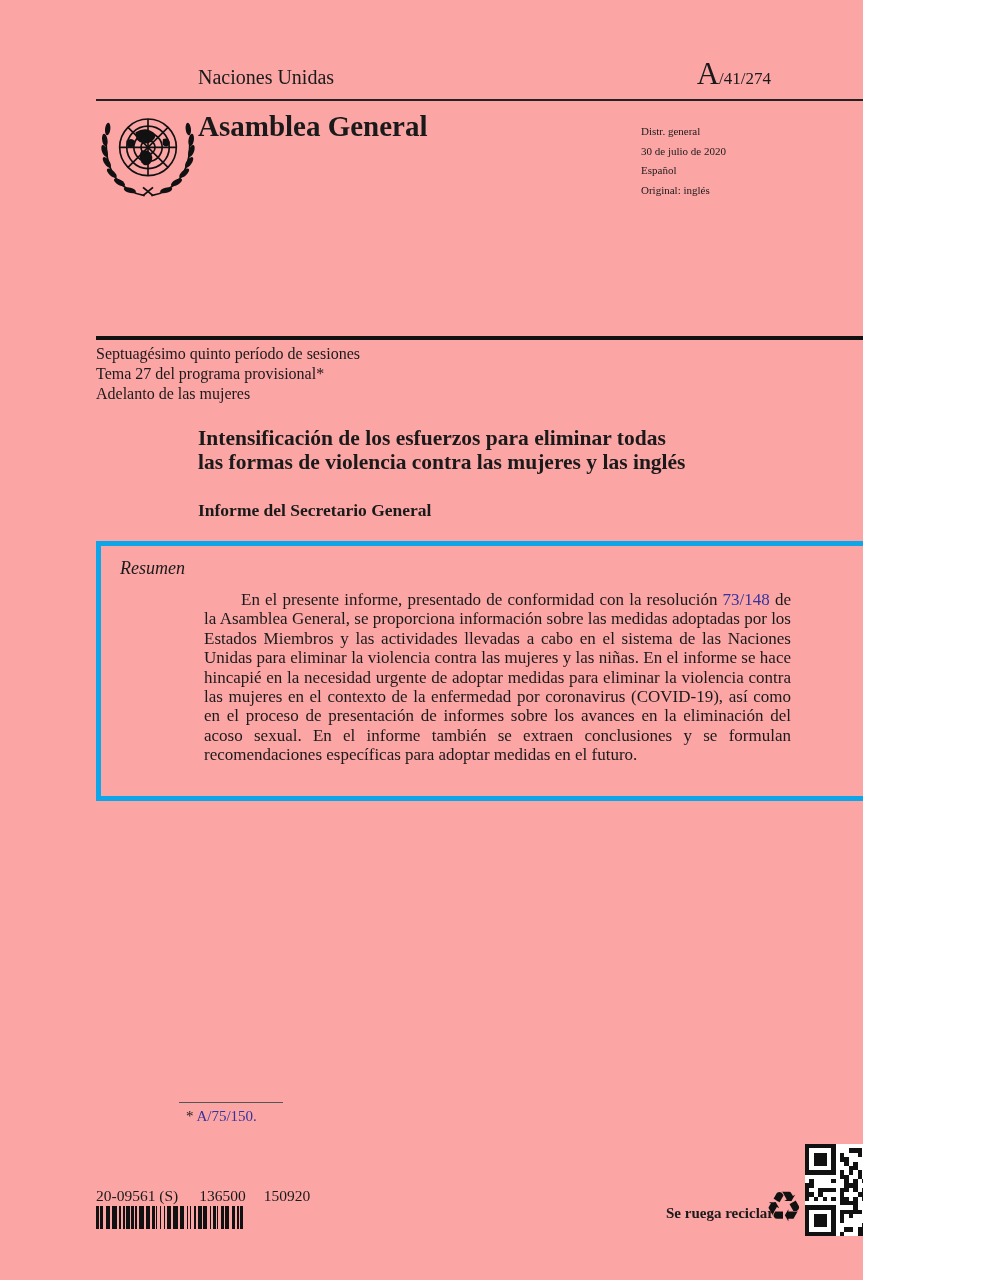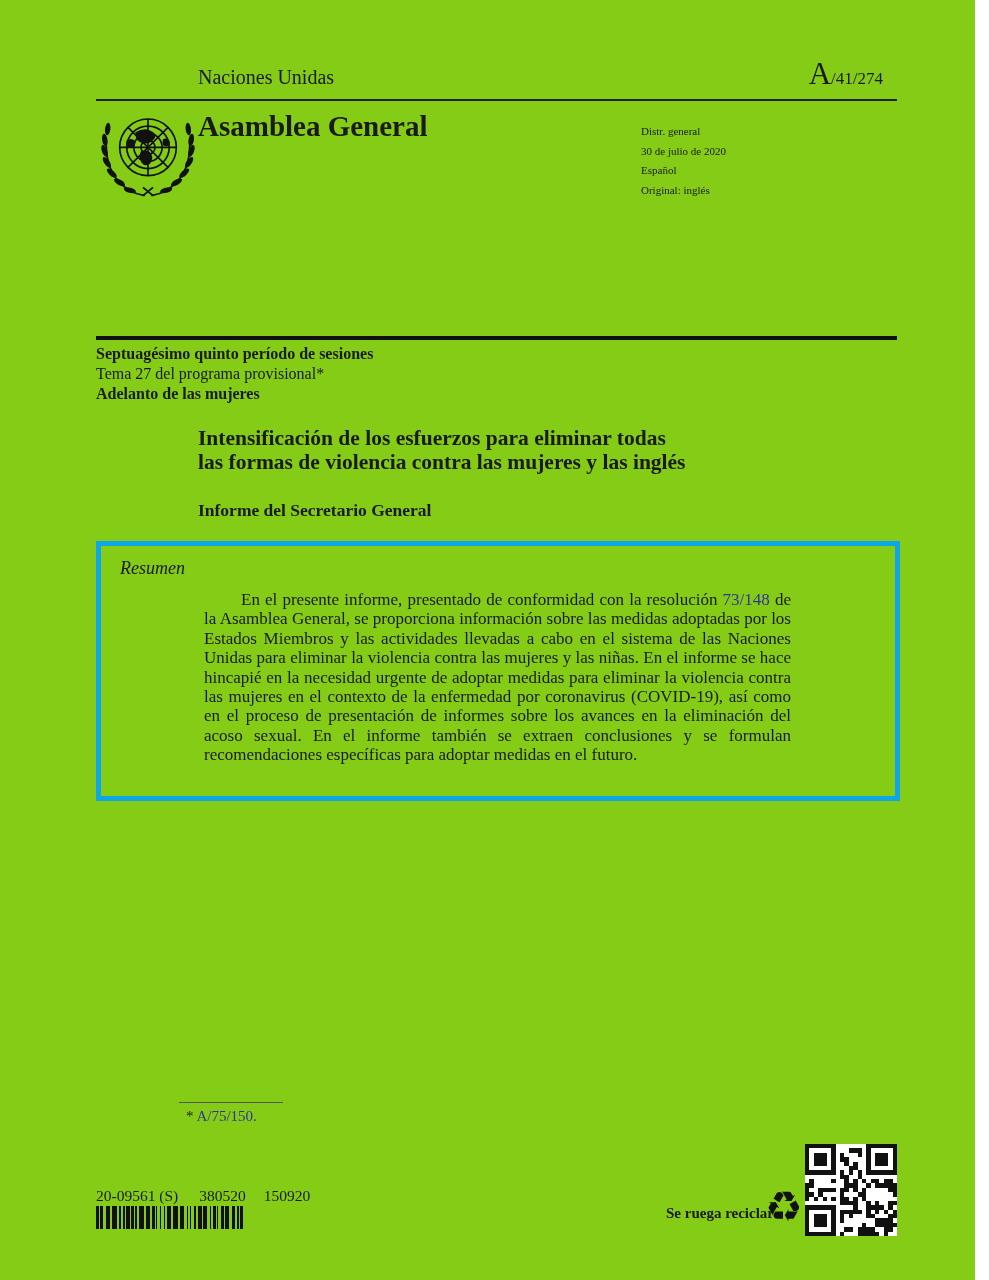--- a/index.html
+++ b/index.html
@@ -1,31 +1,31 @@
 <!DOCTYPE html>
 <html><head>
 <meta charset="utf-8">
 <style>
   html,body { margin:0; padding:0; background:#ffffff; }
   .page {
-    position:relative; width:975px; height:1280px; background:#84cc16;
+    position:relative; width:863px; height:1280px; background:#fca5a5;
     font-family:"Liberation Serif","DejaVu Serif",serif; color:#1a1a1a;
     overflow:hidden;
   }
   .org-name { position:absolute; left:198px; top:66px; font-size:20px; }
   .doc-symbol { position:absolute; right:92px; top:56px; white-space:nowrap; }
   .sym-letter { font-size:31px; }
   .sym-rest { font-size:17px; }
   .header-rule { position:absolute; left:96px; width:801px; top:99px; height:0; border-top:2px solid #222; }
   .emblem { position:absolute; left:98px; top:107px; }
   .organ-title { position:absolute; left:198px; top:110px; font-size:29px; font-weight:bold; }
   .distr-block { position:absolute; left:641px; top:122px; font-size:11px; line-height:19.5px; }
   .thick-rule { position:absolute; left:96px; width:801px; top:336px; height:4px; background:#111; }
   .session-block { position:absolute; left:96px; top:344px; font-size:16px; line-height:19.8px; }
-  .bold { font-weight:bold; }
+  .bold { font-weight:normal; }
   .report-title { position:absolute; left:198px; top:427px; font-size:21.5px; font-weight:bold; line-height:23.8px; }
   .report-subtitle { position:absolute; left:198px; top:500px; font-size:17.5px; font-weight:bold; }
   .summary-box { position:absolute; left:96px; top:541px; width:804px; height:260px; border:5px solid #0ea5e9; box-sizing:border-box; }
   .summary-heading { margin:12px 0 0 19px; font-style:italic; font-size:18px; }
   .summary-para { margin:11px 104px 0 103px; text-indent:37px; text-align:justify; font-size:17px; line-height:19.4px; }
   a.doc-link, .link-blue { color:#3333a0; text-decoration:none; cursor:pointer; }
   .footnote-sep { position:absolute; left:179px; top:1102px; width:104px; height:0; border-top:1px solid #555; }
   .footnote { position:absolute; left:186px; top:1108px; font-size:15px; }
   .footer-id { position:absolute; left:96px; top:1187px; font-size:15.5px; white-space:nowrap; }
   .footer-id .gap1 { margin-left:21px; }
@@ -111,21 +111,21 @@
   <div class="report-subtitle">Informe del Secretario General</div>
 
   <div class="summary-box">
     <div class="summary-heading">Resumen</div>
     <p class="summary-para"><span>En el presente informe, presentado de conformidad con la resolución</span> <a class="doc-link">73/148</a> <span>de la Asamblea General, se proporciona información sobre las medidas adoptadas por los Estados Miembros y las actividades llevadas a cabo en el sistema de las Naciones Unidas para eliminar la violencia contra las mujeres y las niñas. En el informe se hace hincapié en la necesidad urgente de adoptar medidas para eliminar la violencia contra las mujeres en el contexto de la enfermedad por coronavirus (COVID-19), así como en el proceso de presentación de informes sobre los avances en la eliminación del acoso sexual. En el informe también se extraen conclusiones y se formulan recomendaciones específicas para adoptar medidas en el futuro.</span></p>
   </div>
 
   <div class="footnote-sep"></div>
   <div class="footnote"><span>*</span> <a class="doc-link">A/75/150.</a></div>
 
-  <div class="footer-id"><span>20-09561 (S)</span><span class="gap1">380520</span><span class="gap2">150920</span></div>
+  <div class="footer-id"><span>20-09561 (S)</span><span class="gap1">136500</span><span class="gap2">150920</span></div>
 
   <div class="barcode">
     <svg width="150" height="23" viewBox="0 0 150 23" shape-rendering="crispEdges">
         <rect x="0" y="0" width="2.8" height="23" fill="#111"></rect>
         <rect x="4.1" y="0" width="2.8" height="23" fill="#111"></rect>
         <rect x="9.5" y="0" width="4.199999999999999" height="23" fill="#111"></rect>
         <rect x="16.299999999999997" y="0" width="4.199999999999999" height="23" fill="#111"></rect>
         <rect x="23.099999999999994" y="0" width="1.4" height="23" fill="#111"></rect>
         <rect x="27.099999999999994" y="0" width="1.4" height="23" fill="#111"></rect>
         <rect x="29.799999999999994" y="0" width="4.199999999999999" height="23" fill="#111"></rect>

